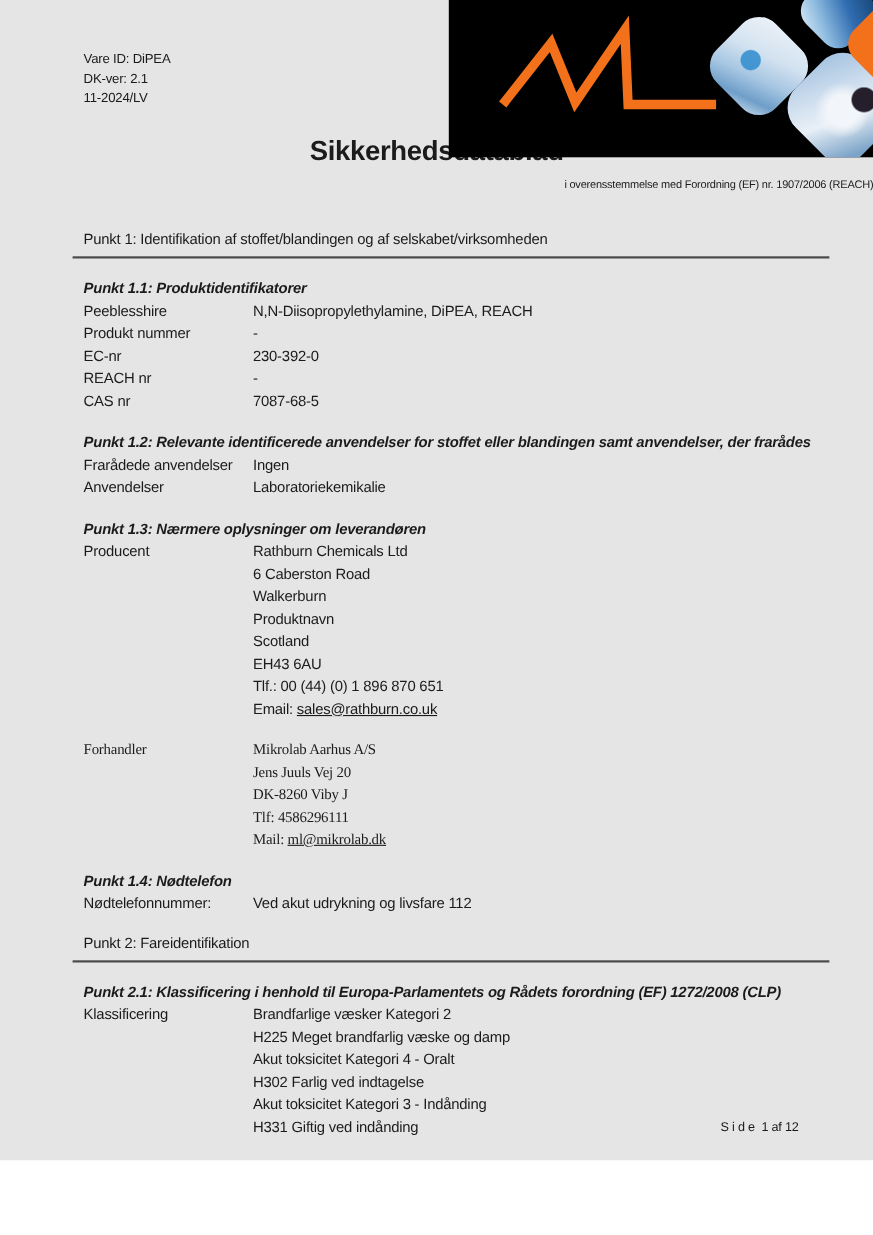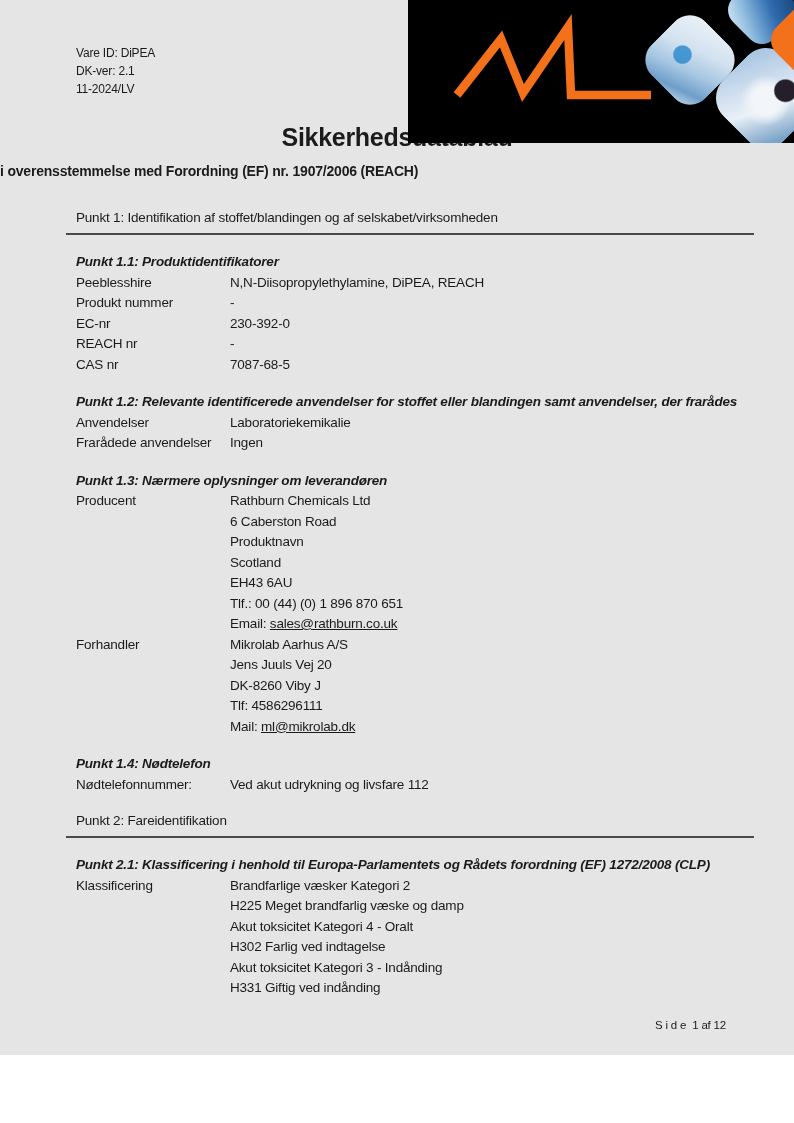--- a/index.html
+++ b/index.html
@@ -9,22 +9,22 @@
     font-size:13.5px;letter-spacing:-0.2px;overflow:hidden;
   }
   
   .header{position:relative;height:196px;}
   .doc-meta{position:absolute;left:76px;top:44px;font-size:12px;line-height:18px;z-index:3;}
   .doc-title{
     position:absolute;top:123px;left:0;width:100%;margin:0;text-align:center;
     font-size:25px;font-weight:bold;z-index:0;letter-spacing:-0.3px;
   }
   .doc-subtitle{
-    position:absolute;top:163px;left:0;width:100%;text-align:left;
-    font-size:14px;font-weight:bold;z-index:0;
+    position:absolute;top:163px;left:0;width:100%;text-align:right;
+    font-size:10px;font-weight:normal;z-index:0;
   }
   .logo-box{
     position:absolute;left:408px;top:0;width:386px;height:143px;
     background:#000000;z-index:2;overflow:hidden;
   }
   .zigzag{position:absolute;left:0;top:0;}
   .diamond{position:absolute;transform:rotate(45deg);}
   .d1{
     left:244px;top:22px;width:76px;height:76px;border-radius:22px;
     background:
@@ -45,21 +45,21 @@
   .dorange{left:368px;top:10px;width:60px;height:60px;border-radius:18px;background:#f4711c;}
   
   .content{margin:0 40px 0 76px;}
   .sec{
     font-weight:normal;line-height:20px;margin:12px 0 0 -10px;
     padding:0 0 5px 10px;border-bottom:2px solid #4a4a4a;
   }
   .sec.second{margin-top:16px;}
   .sub-h{font-weight:bold;line-height:20.5px;margin-top:17px;font-style:italic;}
   .row{display:flex;line-height:20.5px;}
-  .row.gap-top{}
+  .row.gap-top{margin-top:16px;font-family:Liberation Serif, serif;}
   .lbl{width:154px;flex:none;}
   .val{flex:1;}
   .stack div{line-height:20.5px;}
   .mail{color:inherit;text-decoration:underline;cursor:pointer;}
   
   .page-footer{
     position:absolute;right:68px;top:1019px;font-size:11.5px;white-space:pre;
   }
 </style>
 </head>
@@ -109,34 +109,35 @@
       <span class="lbl">REACH nr</span>
       <span class="val">-</span>
     </div>
     <div class="row">
       <span class="lbl">CAS nr</span>
       <span class="val">7087-68-5</span>
     </div>
 
     <div class="sub-h">Punkt 1.2: Relevante identificerede anvendelser for stoffet eller blandingen samt anvendelser, der frarådes</div>
     <div class="row">
+      <span class="lbl">Frarådede anvendelser</span>
+      <span class="val">Ingen</span>
+    </div>
+    <div class="row">
       <span class="lbl">Anvendelser</span>
       <span class="val">Laboratoriekemikalie</span>
-    </div>
-    <div class="row">
-      <span class="lbl">Frarådede anvendelser</span>
-      <span class="val">Ingen</span>
     </div>
 
     <div class="sub-h">Punkt 1.3: Nærmere oplysninger om leverandøren</div>
     <div class="row">
       <span class="lbl">Producent</span>
       <div class="val stack">
         <div>Rathburn Chemicals Ltd</div>
         <div>6 Caberston Road</div>
+        <div>Walkerburn</div>
         <div>Produktnavn</div>
         <div>Scotland</div>
         <div>EH43 6AU</div>
         <div>Tlf.: 00 (44) (0) 1 896 870 651</div>
         <div><span>Email: </span><a class="mail">sales@rathburn.co.uk</a></div>
       </div>
     </div>
 
     <div class="row gap-top">
       <span class="lbl">Forhandler</span>

